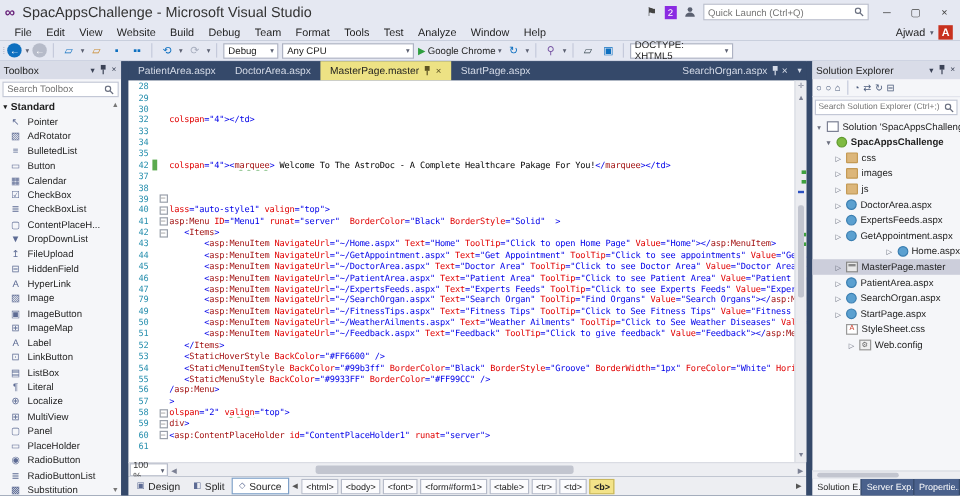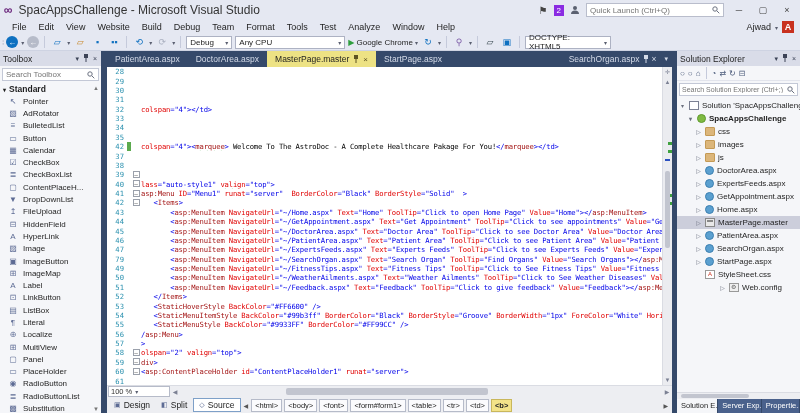--- a/index.html
+++ b/index.html
@@ -85,21 +85,21 @@
 
   .vscroll { position:absolute; top:0; right:0; width:10px; bottom:0; background:#EBECF0; border-left:1px solid #DADCE3; display:flex; flex-direction:column; align-items:center; }
   .vs-btn { height:10px; color:#7b8093; font-size:6px; line-height:10px; }
   .vs-track { flex:1; width:100%; position:relative; }
   .vs-thumb { position:absolute; left:2px; right:2px; background:#C2C5CF; border-radius:2px; }
   .vs-mark { position:absolute; width:4px; height:3px; right:0; }
   .vs-mark.g { background:#3FA13F; }
   .vs-mark.b { background:#2B50C0; left:2px; width:5px; height:2px; }
 
   .hscroll-row { height:12px; background:#EDEEF2; border-top:1px solid #DADCE3; display:flex; align-items:center; flex:0 0 auto; }
-  .zoom-combo { width:62px; height:11px; background:#fff; border:1px solid #B6BBC9; margin-left:1px; font-size:7.5px; display:flex; align-items:center; padding:0 2px; gap:3px; color:#333; }
+  .zoom-combo { width:32px; height:11px; background:#fff; border:1px solid #B6BBC9; margin-left:1px; font-size:7.5px; display:flex; align-items:center; padding:0 2px; gap:3px; color:#333; }
   .hs-arrow { width:10px; text-align:center; color:#7b8093; font-size:6px; }
   .hs-track { flex:1; position:relative; height:100%; }
   .hs-thumb { position:absolute; top:2px; bottom:2px; left:22%; width:42%; background:#C2C5CF; border-radius:2px; }
 
   .viewbar { height:16px; background:#EDEEF2; display:flex; align-items:center; gap:1px; padding:0 2px; flex:0 0 auto; }
   .view-btn { display:flex; align-items:center; gap:3px; font-size:8.5px; padding:1px 5px; color:#1e1e1e; }
   .view-btn .vico { font-size:7px; color:#5d6b94; }
   .view-btn.selected { background:#fff; border:1px solid #7EA0C8; }
   .crumb-arrow { font-size:6px; color:#555; padding:0 2px; }
   .crumbs { display:flex; gap:2px; align-items:flex-start; overflow:hidden; flex:1; }
@@ -420,26 +420,20 @@
               <span class="outm"></span>
               <span class="codetxt"></span>
             </div>
             <div class="code-line">
               <span class="ln">30</span>
               <span class="chg"></span>
               <span class="outm"></span>
               <span class="codetxt"></span>
             </div>
             <div class="code-line">
-              <span class="ln">31</span>
-              <span class="chg"></span>
-              <span class="outm"></span>
-              <span class="codetxt"></span>
-            </div>
-            <div class="code-line">
               <span class="ln">32</span>
               <span class="chg"></span>
               <span class="outm"></span>
               <span class="codetxt"><span class="at">colspan</span><span class="vl">="4"&gt;&lt;/td&gt;</span></span>
             </div>
             <div class="code-line">
               <span class="ln">33</span>
               <span class="chg"></span>
               <span class="outm"></span>
               <span class="codetxt"></span>
@@ -733,21 +727,21 @@
           <div class="tree-row" style="padding-left: 18px;">
             <span class="exp">▷</span>
             <span class="ticon aspx"></span>
             <span>ExpertsFeeds.aspx</span>
           </div>
           <div class="tree-row" style="padding-left: 18px;">
             <span class="exp">▷</span>
             <span class="ticon aspx"></span>
             <span>GetAppointment.aspx</span>
           </div>
-          <div class="tree-row" style="padding-left: 18px;">
+          <div class="tree-row" style="padding-left: 18px; justify-content: flex-end;">
             <span class="exp">▷</span>
             <span class="ticon aspx"></span>
             <span>Home.aspx</span>
           </div>
           <div class="tree-row selected" style="padding-left: 18px;">
             <span class="exp">▷</span>
             <span class="ticon master"></span>
             <span>MasterPage.master</span>
           </div>
           <div class="tree-row" style="padding-left: 18px;">
@@ -763,21 +757,21 @@
           <div class="tree-row" style="padding-left: 18px;">
             <span class="exp">▷</span>
             <span class="ticon aspx"></span>
             <span>StartPage.aspx</span>
           </div>
           <div class="tree-row" style="padding-left: 18px;">
             <span class="exp"></span>
             <span class="ticon css"></span>
             <span>StyleSheet.css</span>
           </div>
-          <div class="tree-row" style="padding-left: 1px; margin-left: 41px;">
+          <div class="tree-row" style="padding-left: 29px;">
             <span class="exp">▷</span>
             <span class="ticon config"></span>
             <span>Web.config</span>
           </div>
         </div>
       <div class="se-hscroll">
           <span class="se-hthumb"></span>
         </div>
       <div class="se-tabs" id="se-tabs">
           <span class="se-tab active">Solution E...</span>

